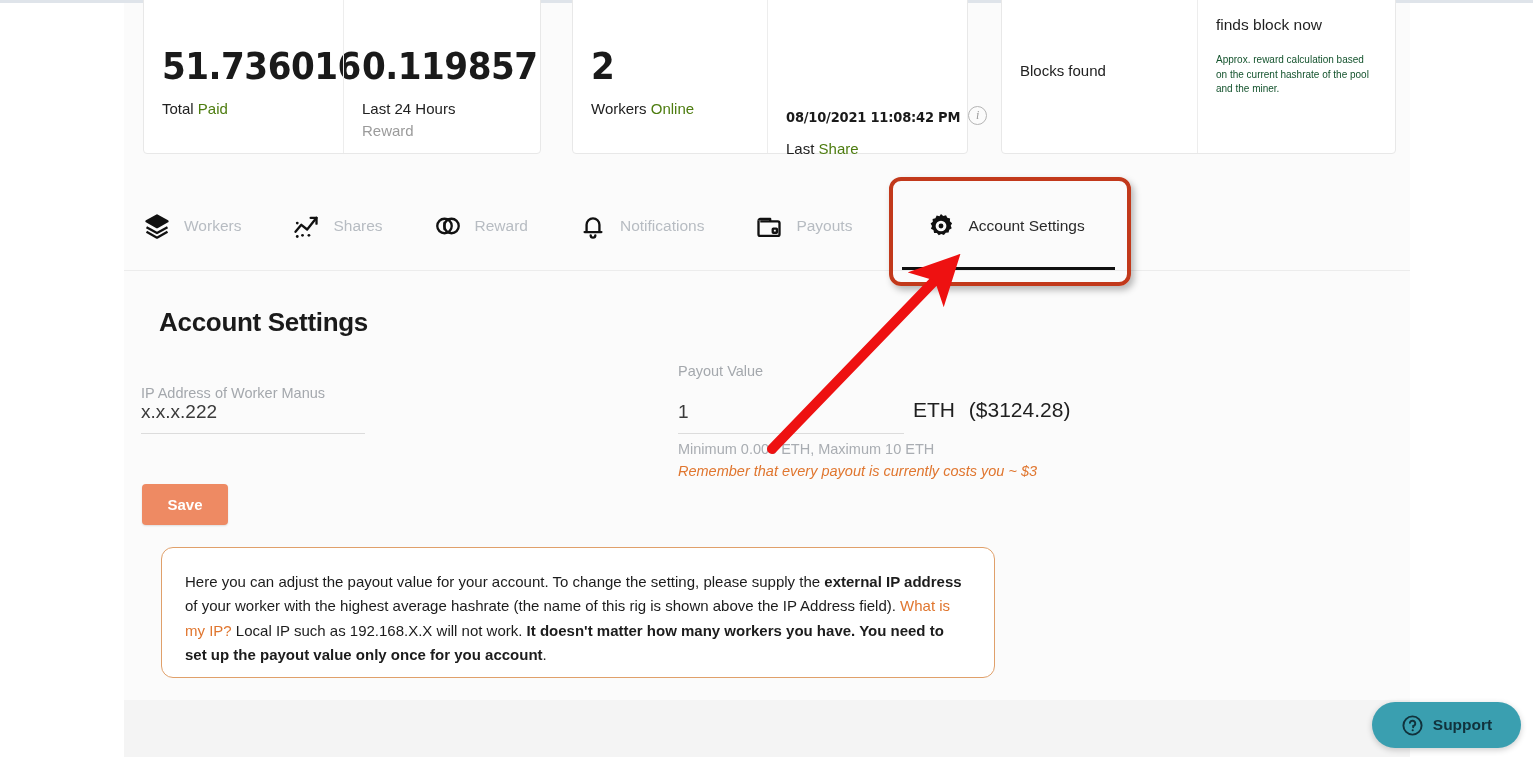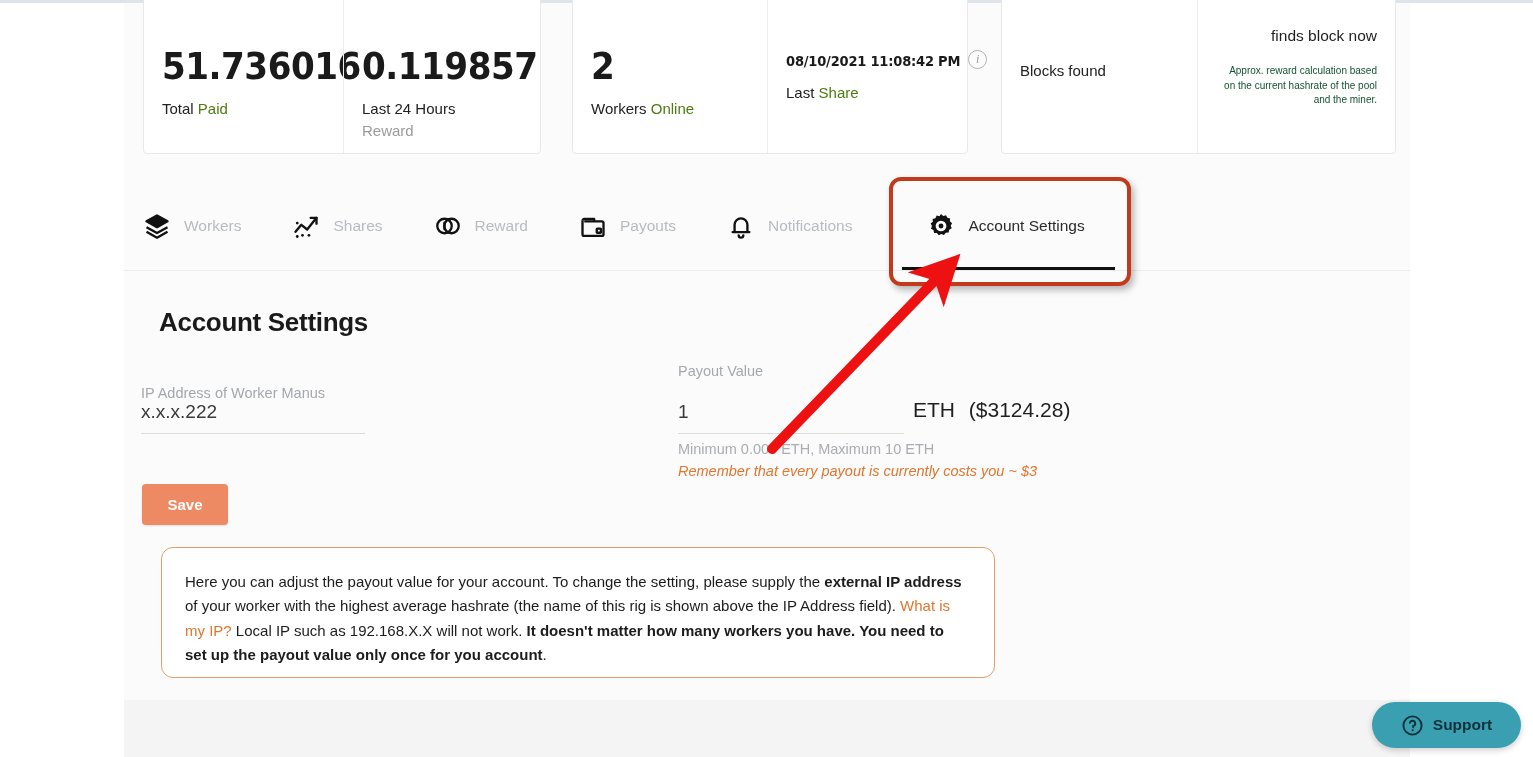--- a/index.html
+++ b/index.html
@@ -250,21 +250,21 @@
       <div class="card-cell" style="width:196px;">
         <div class="cell-inner">
           <div class="stat-num">2</div>
           <div class="stat-label">
             <span>Workers</span>
             <span class="muted">Online</span>
           </div>
         </div>
       </div>
       <div class="card-cell" style="width:200px;">
-        <div class="cell-inner" style="padding-top:52px;">
+        <div class="cell-inner" style="padding-top:77px;margin-top:31px;">
           <div class="ts-row">
             <div class="stat-ts">08/10/2021 11:08:42 PM</div>
             <div class="info-ico">i</div>
           </div>
           <div class="stat-label">
             <span>Last</span>
             <span class="muted">Share</span>
           </div>
         </div>
       </div>
@@ -272,21 +272,21 @@
 
     <div class="card-group" style="left:858px; width:395px;">
       <div class="card-cell" style="width:196px;">
         <div class="cell-inner">
           <div class="stat-label">
             <span>Blocks found</span>
           </div>
         </div>
       </div>
       <div class="card-cell" style="width:199px;">
-        <div class="cell-inner" style="padding-top:24px; padding-right:18px;text-align:right;">
+        <div class="cell-inner" style="padding-top:13px; padding-right:18px;">
           <div class="note-head">finds block now</div>
           <div class="note-orange">Approx. reward calculation based on the current hashrate of the pool and the miner.</div>
         </div>
       </div>
     </div>
 
   </div>
 
   <div class="tabbar">
     <div class="tabs">
@@ -322,38 +322,38 @@
             <circle cx="9" cy="12" r="6.2"></circle>
             <circle cx="15" cy="12" r="6.2"></circle>
             <line x1="9" y1="9.2" x2="9" y2="14.8" stroke-linecap="round"></line>
           </svg>
         </span>
         <span class="tlabel">Reward</span>
       </div>
 
       <div class="tab">
         <span class="tab-ico">
+          <svg viewBox="0 0 24 24" width="28" height="28" fill="none" stroke="#111" stroke-width="2" stroke-linecap="round" stroke-linejoin="round">
+            <path d="M6.5 17 V11 a5.5 5.5 0 0 1 11 0 v6"></path>
+            <line x1="4.8" y1="17.2" x2="19.2" y2="17.2"></line>
+            <path d="M10 20 a2 2 0 0 0 4 0"></path>
+          </svg>
+        </span>
+        <span class="tlabel">Notifications</span>
+      </div>
+
+      <div class="tab">
+        <span class="tab-ico">
           <svg viewBox="0 0 24 24" width="28" height="28" fill="none" stroke="#111" stroke-width="2" stroke-linejoin="round">
             <path d="M3 7.5 V19 a1.5 1.5 0 0 0 1.5 1.5 H19.5 A1.5 1.5 0 0 0 21 19 V9.5 a1.5 1.5 0 0 0 -1.5 -1.5 H4.5"></path>
             <path d="M3 7.5 a1.5 1.5 0 0 1 1.5 -1.5 H13 l0 2"></path>
             <rect x="15.2" y="14.2" width="3.6" height="3.6" rx="0.5"></rect>
           </svg>
         </span>
         <span class="tlabel">Payouts</span>
-      </div>
-
-      <div class="tab">
-        <span class="tab-ico">
-          <svg viewBox="0 0 24 24" width="28" height="28" fill="none" stroke="#111" stroke-width="2" stroke-linecap="round" stroke-linejoin="round">
-            <path d="M6.5 17 V11 a5.5 5.5 0 0 1 11 0 v6"></path>
-            <line x1="4.8" y1="17.2" x2="19.2" y2="17.2"></line>
-            <path d="M10 20 a2 2 0 0 0 4 0"></path>
-          </svg>
-        </span>
-        <span class="tlabel">Notifications</span>
       </div>
 
       <div class="tab active" style="margin-left:24px;">
         <span class="tab-ico">
           <svg viewBox="0 0 24 24" width="28" height="28" fill="#111" stroke="none">
             <path d="M12 1.8 l1.9 1.6 2.4 -.6 1.1 2.2 2.4 .6 -.2 2.4 1.9 1.6 -1.2 2.1 .9 2.3 -2.1 1.2 -.6 2.4 -2.4 .2 -1.6 1.9 -2.3 -.9 -2.1 1.2 -1.6 -1.9 -2.4 -.2 -.6 -2.4 -2.1 -1.2 .9 -2.3 -1.2 -2.1 1.9 -1.6 -.2 -2.4 2.4 -.6 1.1 -2.2 2.4 .6z"></path>
             <circle cx="12" cy="12" r="4.6" fill="#fbfbfb"></circle>
             <circle cx="12" cy="12" r="2.1" fill="#111"></circle>
           </svg>
         </span>

